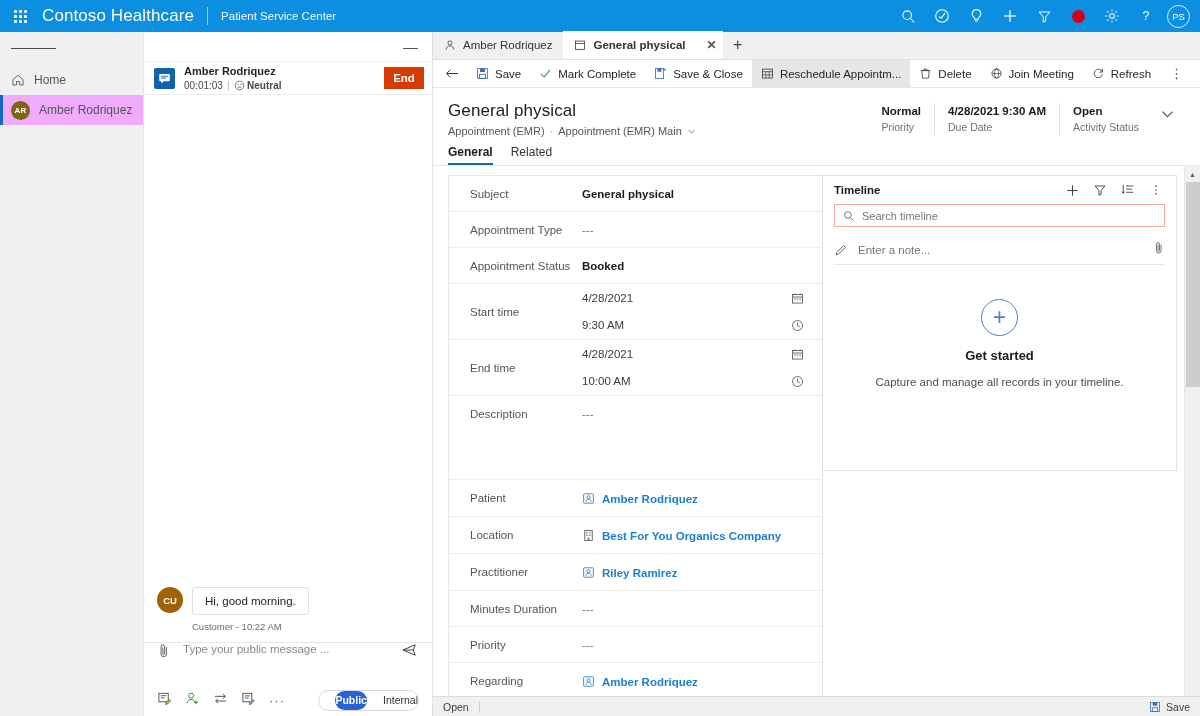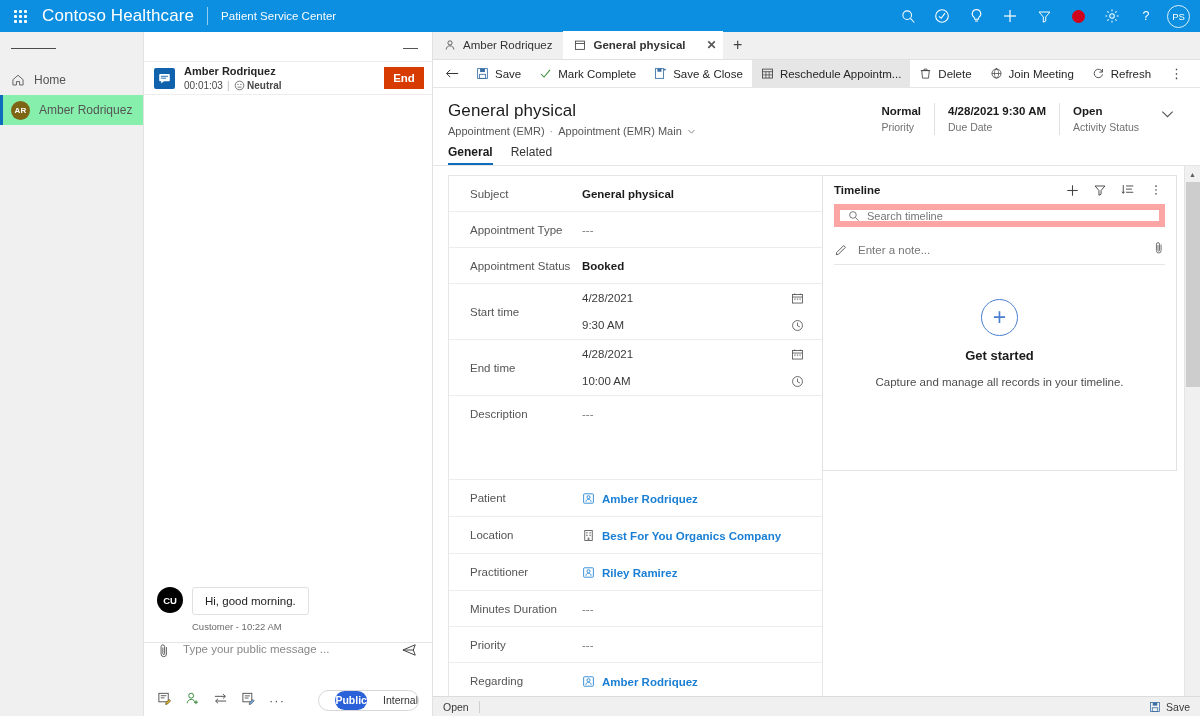--- a/index.html
+++ b/index.html
@@ -37,21 +37,21 @@
   
   .leftnav {
     position: absolute; top: 32px; left: 0; width: 144px; height: 684px;
     background: #f0f0f0; border-right: 1px solid #e3e3e3;
   }
   .hamburger { height: 33px; display: flex; align-items: center; padding-left: 11px; cursor: pointer; }
   .hamburger i { display: block; width: 15px; height: 1.4px; background: #4a4a4a; margin: 2.1px 0; }
   .nav-item { height: 30px; display: flex; align-items: center; padding-left: 11px;
     color: #555; font-size: 12px; cursor: pointer; position: relative; }
   .nav-item .ni-label { margin-left: 9px; }
-  .nav-item.selected { background: #86efac; }
+  .nav-item.selected { background: #f0abfc; }
   .nav-item.selected::before { content: ""; position: absolute; left: 0; top: 0;
     width: 3px; height: 100%; background: #0f6cbd; }
   .nav-avatar { width: 19px; height: 19px; border-radius: 50%; background: #7e6514;
     color: #fff; font-size: 8px; font-weight: 700; display: flex;
     align-items: center; justify-content: center; letter-spacing: .2px; }
 
   
   .convo {
     position: absolute; top: 32px; left: 144px; width: 289px; height: 684px;
     background: #fff; border-right: 1px solid #e1e1e1; display: flex; flex-direction: column;
@@ -66,21 +66,21 @@
   .convo-meta { margin-left: 9px; line-height: 1.32; }
   .convo-name { font-size: 11px; font-weight: 700; color: #262626; }
   .convo-sub { font-size: 10px; color: #484848; display: flex; gap: 4px; }
   .convo-sub .divider { color: #bbb; }
   .sentiment { display: inline-flex; align-items: center; gap: 2.5px; font-weight: 700; }
   .btn-end { margin-left: auto; background: #d83b01; color: #fff; border: none;
     font-size: 11.5px; font-weight: 600; width: 40px; height: 22px; cursor: pointer;
     font-family: "Liberation Sans", sans-serif; }
   .convo-body { flex: 1; background: #fff; position: relative; }
   .msg-row { position: absolute; left: 13px; bottom: 10px; display: flex; align-items: flex-start; }
-  .msg-avatar { width: 26px; height: 26px; border-radius: 50%; background: #000000; color: #fff;
+  .msg-avatar { width: 26px; height: 26px; border-radius: 50%; background: #a16207; color: #fff;
     font-size: 9.5px; font-weight: 700; display: flex; align-items: center;
     justify-content: center; flex: none; }
   .msg-col { margin-left: 9px; }
   .bubble { border: 1px solid #e0e0e0; border-radius: 3px; padding: 7px 12px;
     font-size: 11.5px; color: #232323; background: #fff; display: inline-block; }
   .msg-time { font-size: 9.5px; color: #6b6b6b; margin-top: 6px; }
   .composer { border-top: 1px solid #e6e6e6; background: #fff; height: 74px; padding: 0 13px; }
   .composer-input { height: 42px; display: flex; align-items: flex-start; gap: 12px; }
   .composer-input input { border: none; outline: none; flex: 1; font-size: 11.5px;
     color: #333; font-family: "Liberation Sans", sans-serif; background: transparent; }
@@ -160,21 +160,21 @@
   .lookup { display: flex; align-items: center; gap: 7px; padding-top: 12px; padding-bottom: 11px; }
 
   
   .timeline { position: absolute; left: 389px; top: 9px; width: 355px;
     border: 1px solid #e2e2e2; background: #fff; height: 296px; }
   .tl-head { height: 28px; display: flex; align-items: center; padding: 0 8px 0 11px; }
   .tl-title { font-size: 11.5px; font-weight: 700; color: #1b1b1b; }
   .tl-actions { margin-left: auto; display: flex; align-items: center; gap: 4px; }
   .tl-act { width: 24px; height: 24px; display: flex; align-items: center;
     justify-content: center; cursor: pointer; }
-  .tl-search { margin: 0 11px; height: 23px; border: 6px solid #fca5a5;
+  .tl-search { margin: 0 11px; height: 23px; border: 1px solid #fca5a5;
     display: flex; align-items: center; padding: 0 8px; gap: 7px; }
   .tl-search input { border: none; outline: none; flex: 1; font-size: 11px;
     font-family: "Liberation Sans", sans-serif; color: #333; background: transparent; }
   .tl-search input::placeholder { color: #767676; }
   .tl-note { margin: 8px 11px 0 11px; height: 30px; border-bottom: 1px solid #e6e6e6;
     display: flex; align-items: center; gap: 10px; }
   .tl-note .np { flex: 1; font-size: 11.5px; color: #767676; cursor: text; }
   .tl-empty { padding-top: 34px; text-align: center; }
   .tl-plus-circle { width: 37px; height: 37px; border-radius: 50%; border: 1.5px solid #4a7fd0;
     margin: 0 auto; display: flex; align-items: center; justify-content: center;

